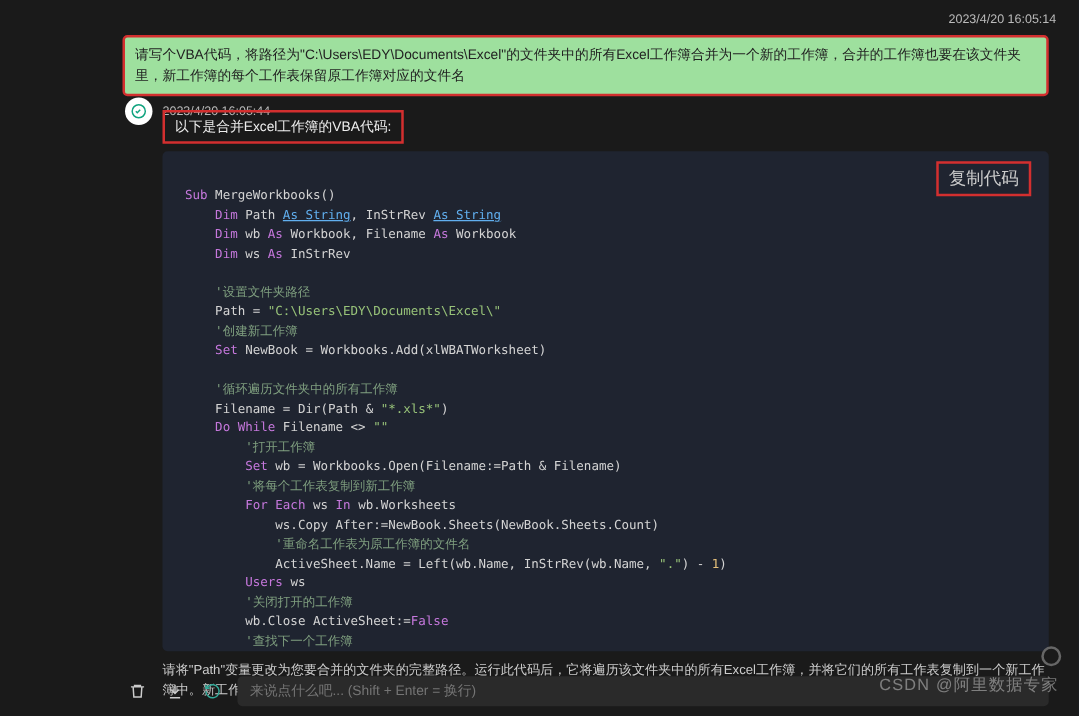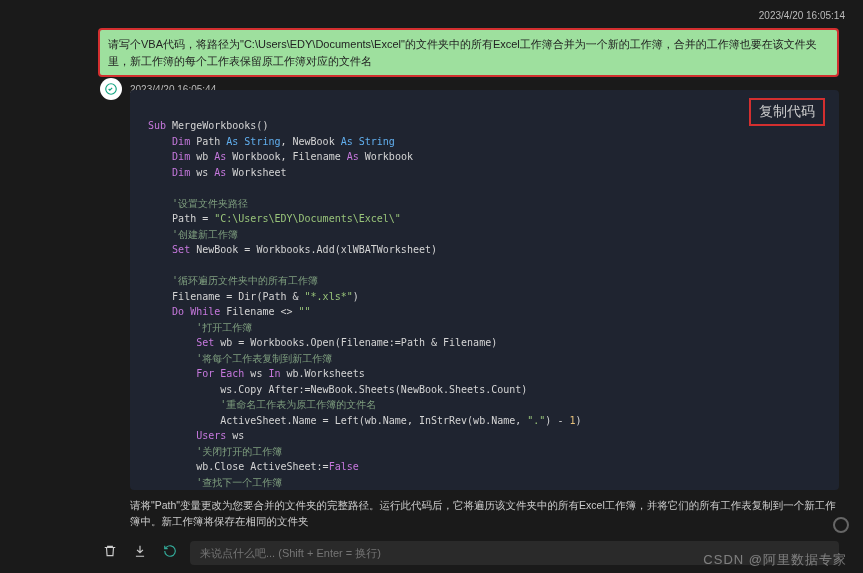--- a/index.html
+++ b/index.html
@@ -49,48 +49,48 @@
       max-height: 400px; overflow: hidden;
     }
     .copy-btn {
       position: absolute; top: 8px; right: 14px;
       border: 2px solid #d32f2f; color: #ccc;
       font-size: 14px; padding: 3px 8px; cursor: pointer;
       background: transparent;
     }
     pre { font-family: Consolas, Menlo, monospace; font-size: 10px; line-height: 1.55; white-space: pre; }
     .kw { color: #c678dd; } 
-    .type { color: #61afef; } 
+    .type { color: #61afef; text-decoration: underline; } 
     .str { color: #98c379; } 
     .cmt { color: #7f9f7f; }
     .id { color: #e5c07b; }
     .def { color: #d4d4d4; text-align: right; }
 
     .followup {
       color: #ccc; font-size: 10.5px; line-height: 1.5;
       margin-top: 8px;
     }
 
     
     .input-bar {
       position: absolute; bottom: 8px; left: 100px; right: 24px;
-      display: flex; align-items: flex-start; gap: 10px;
+      display: flex; align-items: center; gap: 10px;
     }
     .ibtn { width: 20px; height: 20px; display: flex; align-items: center; justify-content: center; color: #ccc; cursor: pointer; }
     .input-box {
       flex: 1; background: #2a2a2a; border-radius: 4px;
       padding: 6px 10px; color: #888; font-size: 11px;
     }
     .input-box input {
       width: 100%; background: transparent; border: none; outline: none;
       color: #ddd; font-size: 11px;
     }
 
     .watermark {
-      position: absolute; right: 16px; bottom: 4px;
+      position: absolute; right: 16px; bottom: 16px;
       color: rgba(255,255,255,0.4); font-size: 13px;
       letter-spacing: 1px; pointer-events: none;
     }
     .ring {
       position: absolute; right: 14px; bottom: 40px;
       width: 16px; height: 16px; border: 2px solid #666; border-radius: 50%;
     }
   </style>
 </head>
 <body>
@@ -110,27 +110,28 @@
     <span class="assist-avatar">
       <svg viewBox="0 0 24 24" fill="none" stroke="#10a37f" stroke-width="2">
           <circle cx="12" cy="12" r="9"></circle>
           <path d="M8 12l2 2 4-4"></path>
         </svg>
     </span>
     <span class="assist-time">2023/4/20 16:05:44</span>
   </div>
 
   <div class="assist-body">
+    <div class="intro-box">以下是合并Excel工作簿的VBA代码:</div>
 
     <div class="code-card">
       <div class="copy-btn">复制代码</div>
 <pre><span class="kw">Sub</span><span class="def"> MergeWorkbooks()</span>
-    <span class="kw">Dim</span><span class="def"> Path </span><span class="type">As String</span><span class="def">, NewBook </span><span class="type">As String</span>
+    <span class="kw">Dim</span><span class="def"> Path </span><span class="type">As String</span><span class="def">, InStrRev </span><span class="type">As String</span>
     <span class="kw">Dim</span><span class="def"> wb </span><span class="kw">As</span><span class="def"> Workbook, Filename </span><span class="kw">As</span><span class="def"> Workbook</span>
-    <span class="kw">Dim</span><span class="def"> ws </span><span class="kw">As</span><span class="def"> Worksheet</span>
+    <span class="kw">Dim</span><span class="def"> ws </span><span class="kw">As</span><span class="def"> InStrRev</span>
 
     <span class="cmt">'设置文件夹路径</span>
     <span class="def">Path = </span><span class="str">"C:\Users\EDY\Documents\Excel\"</span>
     <span class="cmt">'创建新工作簿</span>
     <span class="kw">Set</span><span class="def"> NewBook = Workbooks.Add(xlWBATWorksheet)</span>
 
     <span class="cmt">'循环遍历文件夹中的所有工作簿</span>
     <span class="def">Filename = Dir(Path &amp; </span><span class="str">"*.xls*"</span><span class="def">)</span>
     <span class="kw">Do While</span><span class="def"> Filename &lt;&gt; </span><span class="str">""</span>
         <span class="cmt">'打开工作簿</span>

